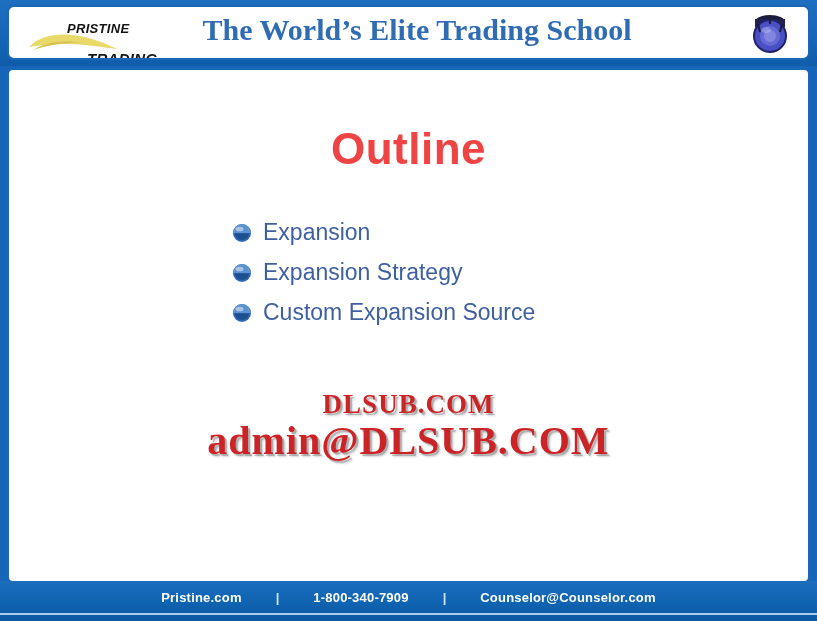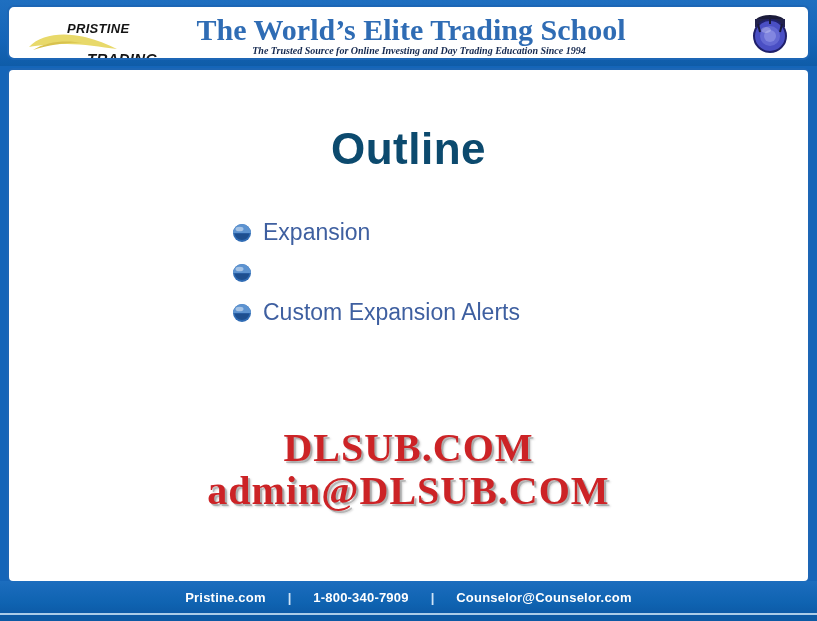--- a/index.html
+++ b/index.html
@@ -66,21 +66,21 @@
     color: #151515;
     letter-spacing: 0.3px;
     white-space: nowrap;
   }
   .logo-word1 { left: 44px; top: 9px;  font-size: 13px; }
   .logo-word2 { left: 64px; top: 38px; font-size: 15px; }
 
   
   .hdr-title {
     position: absolute;
-    left: 142px;
+    left: 148px;
     top: 6px;
     width: 520px;
     text-align: center;
     font-family: "Liberation Serif", serif;
     font-weight: bold;
     font-size: 30px;
     color: #2f6cb4;
     letter-spacing: 0px;
     white-space: nowrap;
   }
@@ -123,21 +123,21 @@
 
   .slide-title {
     position: absolute;
     left: 0;
     right: 0;
     top: 54px;
     text-align: center;
     font-family: "Liberation Sans", sans-serif;
     font-weight: bold;
     font-size: 44px;
-    color: #0c4a6e;
+    color: #ef4444;
     letter-spacing: 0.5px;
   }
 
   .bullets {
     position: absolute;
     left: 222px;
     top: 142px;
     width: 460px;
   }
   .bullet-row {
@@ -174,42 +174,42 @@
     font-weight: bold;
     color: #cc2326;
     letter-spacing: 1px;
     line-height: 1.08;
     -webkit-text-stroke: 3px #ffffff;
     paint-order: stroke fill;
     text-shadow:
        2px 2px 0 rgba(120,120,120,0.45),
        3px 3px 2px rgba(120,120,120,0.30);
   }
-  .wm-line-1 { font-size: 40px; margin-top: 36px; }
+  .wm-line-1 { font-size: 27px; }
   .wm-line-2 { font-size: 40px; }
 
   
   .footer {
     position: absolute;
     left: 0;
     bottom: 0;
     width: 817px;
     height: 40px;
     background: linear-gradient(180deg,#1c6dbe 0%, #0f63b1 55%, #0b55a0 100%);
   }
   .footer-inner {
     position: absolute;
     left: 0;
     right: 0;
     top: 5px;
     height: 22px;
     display: flex;
     align-items: center;
     justify-content: center;
-    gap: 0px;
+    gap: 12px;
   }
   .footer-text {
     font-family: "Liberation Sans", sans-serif;
     font-size: 13px;
     font-weight: bold;
     color: #ffffff;
     letter-spacing: 0.2px;
     white-space: nowrap;
   }
   .footer-sep {
@@ -248,21 +248,20 @@
       <div class="logo">
         <svg class="logo-swoosh" viewBox="0 0 92 22">
           <path d="M2 17 C14 4, 36 2, 58 7 C70 10, 80 14, 90 19 C74 17, 56 14, 40 14 C26 14, 12 15, 2 17 Z" fill="#e8d96a"></path>
           <path d="M6 20 C20 11, 40 10, 56 13 C44 12, 24 14, 6 20 Z" fill="#d8c24e"></path>
         </svg>
         <div class="logo-word1">PRISTINE</div>
         <div class="logo-word2">TRADING</div>
       </div>
 
       <div class="hdr-title">The World’s Elite Trading School</div>
-      <div class="hdr-sub">The Trusted Source for Online Investing and Day Trading Education Since 1994</div>
 
       <svg class="seal" viewBox="0 0 48 48">
         <ellipse cx="24" cy="12" rx="15" ry="7" fill="#1b1b3a"></ellipse>
         <rect x="9" y="9" width="30" height="8" fill="#23234d"></rect>
         <circle cx="24" cy="26" r="16" fill="#4a4fc4"></circle>
         <circle cx="24" cy="26" r="16" fill="none" stroke="#20206b" stroke-width="2"></circle>
         <circle cx="24" cy="26" r="10" fill="#6d72d8" opacity=".75"></circle>
         <circle cx="24" cy="26" r="6" fill="#8f93e6" opacity=".7"></circle>
         <path d="M12 14 L14 22 M36 14 L34 22 M24 8 L24 14" stroke="#1b1b3a" stroke-width="2" fill="none"></path>
         <ellipse cx="20" cy="20" rx="5" ry="3" fill="#ffffff" opacity=".25"></ellipse>
@@ -287,30 +286,31 @@
         <div class="bullet-label">Expansion</div>
       </div>
 
       <div class="bullet-row">
         <svg class="bullet-mark" viewBox="0 0 22 22">
           <circle cx="11" cy="11" r="9" fill="#2f6bb4"></circle>
           <path d="M2 11 a9 9 0 0 1 18 0 z" fill="#5d93d0"></path>
           <path d="M3.5 11.6 h15 a7.6 7.6 0 0 1 -15 0 z" fill="#1e4f8f"></path>
           <ellipse cx="8.5" cy="7" rx="4" ry="2.3" fill="#ffffff" opacity=".45"></ellipse>
         </svg>
+        <div class="bullet-label">Expansion Strategy</div>
       </div>
 
       <div class="bullet-row">
         <svg class="bullet-mark" viewBox="0 0 22 22">
           <circle cx="11" cy="11" r="9" fill="#2f6bb4"></circle>
           <path d="M2 11 a9 9 0 0 1 18 0 z" fill="#5d93d0"></path>
           <path d="M3.5 11.6 h15 a7.6 7.6 0 0 1 -15 0 z" fill="#1e4f8f"></path>
           <ellipse cx="8.5" cy="7" rx="4" ry="2.3" fill="#ffffff" opacity=".45"></ellipse>
         </svg>
-        <div class="bullet-label">Custom Expansion Alerts</div>
+        <div class="bullet-label">Custom Expansion Source</div>
       </div>
 
     </div>
 
     <div class="watermark">
       <div class="wm-line wm-line-1">DLSUB.COM</div>
       <div class="wm-line wm-line-2">admin@DLSUB.COM</div>
     </div>
 
   </div>

